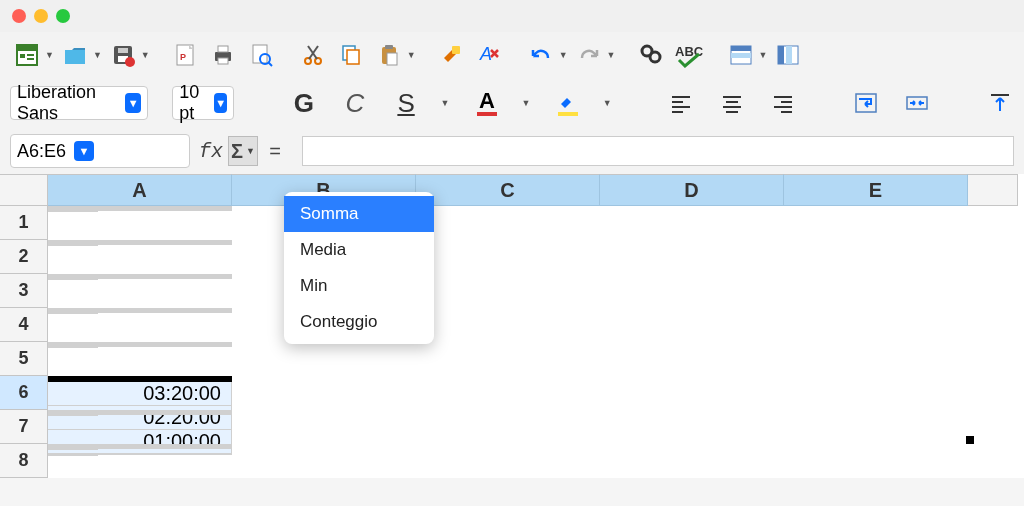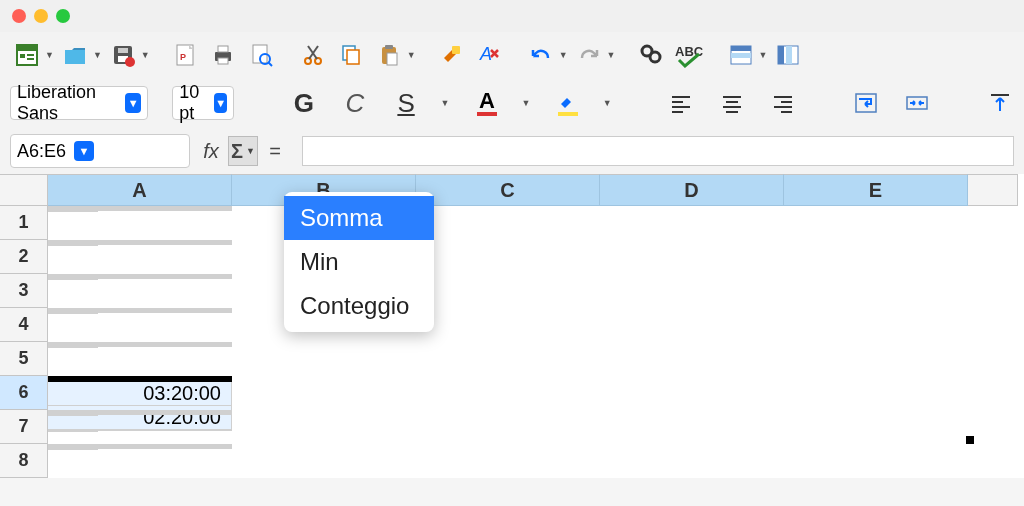--- a/index.html
+++ b/index.html
@@ -51,21 +51,21 @@
 .cell.c-a { width: 184px; }
 .cell.c-b { width: 184px; }
 .cell.c-c { width: 184px; }
 .cell.c-d { width: 184px; }
 .cell.c-e { width: 184px; }
 .cell.c-f { width: 50px; }
 .row.sel .cell { background: #e6f2ff; }
 .row.sel .cell.c-a { border: 3px solid #000; background: #e6f2ff; }
 
 .dropdown { position: absolute; left: 284px; top: 192px; width: 150px; background: #fff; border-radius: 8px; box-shadow: 0 4px 16px rgba(0,0,0,0.25); padding: 4px 0; z-index: 10; }
-.dd-item { padding: 8px 16px; font-size: 24px; color: #222; }
+.dd-item { padding: 8px 16px; font-size: 17px; color: #222; }
 .dd-item.sel { background: #2a7fff; color: #fff; }
 
 .handle { position: absolute; width: 8px; height: 8px; background: #000; right: 50px; top: 230px; }
 
 svg { display: block; }
 </style>
 </head>
 <body>
 
 <div class="titlebar">
@@ -284,21 +284,21 @@
     </div>
 </div>
 
 <div class="refbar">
   <div class="combo name-box">
     <span>A6:E6</span>
     <div class="combo-arrow">▼</div>
   </div>
   <div class="fx-group">
     <div class="fx-btn">
-        <span style="font-style:italic;font-family:Liberation Sans, sans-serif;">fx</span>
+        <span style="font-style:italic;font-family:Liberation Mono, monospace;">fx</span>
       </div>
     <div class="fx-btn sigma-btn">
         <span style="font-weight:bold;">Σ</span>
         <span style="font-size:9px;margin-left:3px">▼</span>
       </div>
     <div class="fx-btn">
         <span>=</span>
       </div>
   </div>
   <div class="formula-input"></div>
@@ -363,20 +363,21 @@
           <div class="cell c-b"></div>
           <div class="cell c-c"></div>
           <div class="cell c-d"></div>
           <div class="cell c-e"></div>
           <div class="cell c-f"></div>
         </div>
       <div class="row sel">
         <div class="cell c-a"></div>
         <div class="cell c-b">03:20:00</div>
         <div class="cell c-c">02:20:00</div>
+        <div class="cell c-d">01:00:00</div>
         <div class="cell c-e"></div>
         <div class="cell c-f"></div>
       </div>
       <div class="row">
           <div class="cell c-a"></div>
           <div class="cell c-b"></div>
           <div class="cell c-c"></div>
           <div class="cell c-d"></div>
           <div class="cell c-e"></div>
           <div class="cell c-f"></div>
@@ -389,15 +390,16 @@
           <div class="cell c-e"></div>
           <div class="cell c-f"></div>
         </div>
       <div class="handle"></div>
     </div>
   </div>
 </div>
 
 <div class="dropdown">
   <div class="dd-item sel">Somma</div>
+  <div class="dd-item">Media</div>
   <div class="dd-item">Min</div>
   <div class="dd-item">Conteggio</div>
 </div>
 
 </body></html>

